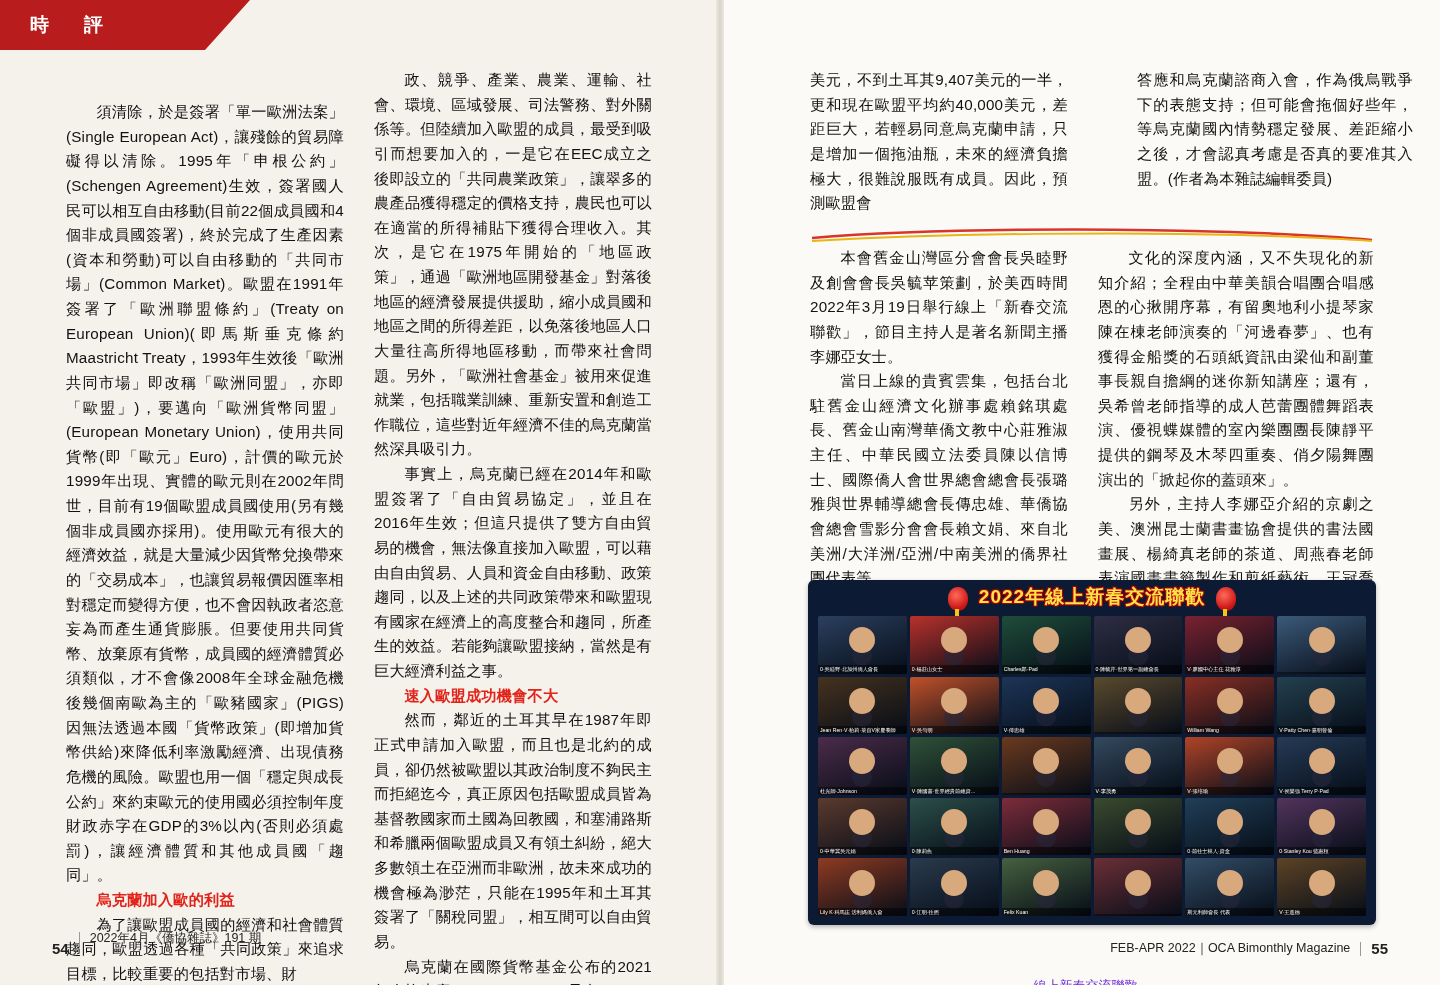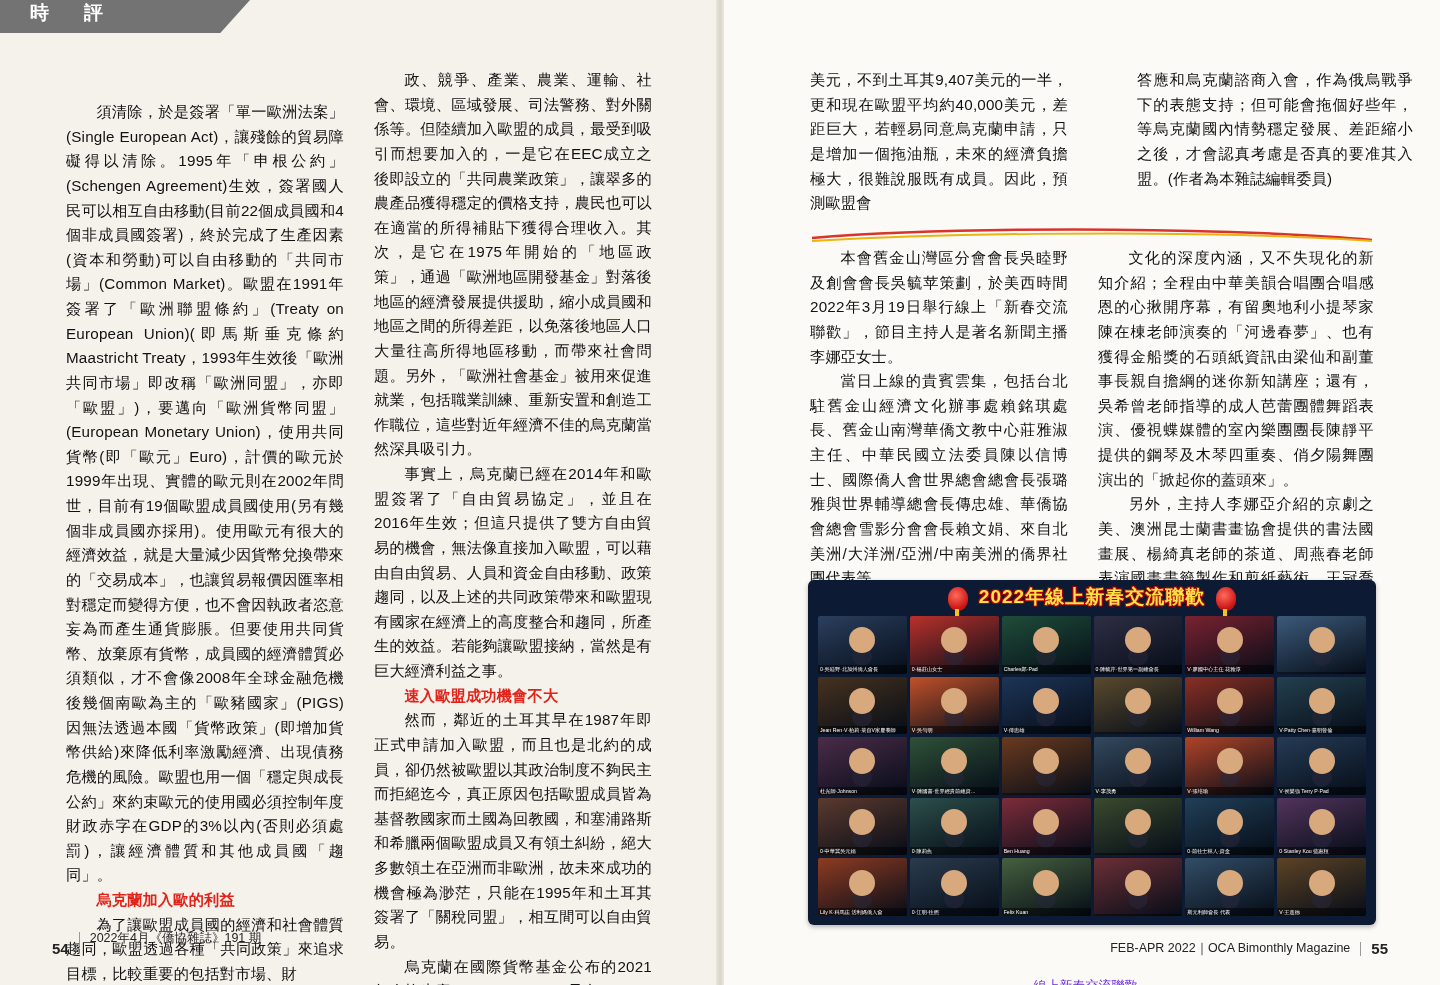--- a/index.html
+++ b/index.html
@@ -23,25 +23,25 @@
   .page-right-bg {
     position: absolute; left: 720px; top: 0; width: 720px; height: 985px;
     background: #fbfaf7;
   }
   .spine {
     position: absolute; left: 716px; top: 0; width: 8px; height: 985px;
     background: linear-gradient(to right,#ece8df,#d9d4c8,#ece8df);
   }
   
   .hdr-left {
-    position: absolute; left: 0; top: 0; width: 250px; height: 33px;
-    background: #737373;
+    position: absolute; left: 0; top: 0; width: 250px; height: 50px;
+    background: #b91c1c;
     clip-path: polygon(0 0, 250px 0, 205px 50px, 0 50px);
     color: #ffffff;
-    display: flex; 
+    display: flex; align-items: center;
   }
   .hdr-left span {
     font-size: 19px; letter-spacing: 8px; padding-left: 30px; font-weight: bold;
   }
   .hdr-right {
     position: absolute; right: 0; top: 0; width: 250px; height: 50px;
     background: #e8b511;
     clip-path: polygon(45px 0, 250px 0, 250px 50px, 0 50px);
     color: #ffffff;
     display: flex; align-items: center; justify-content: flex-end;

